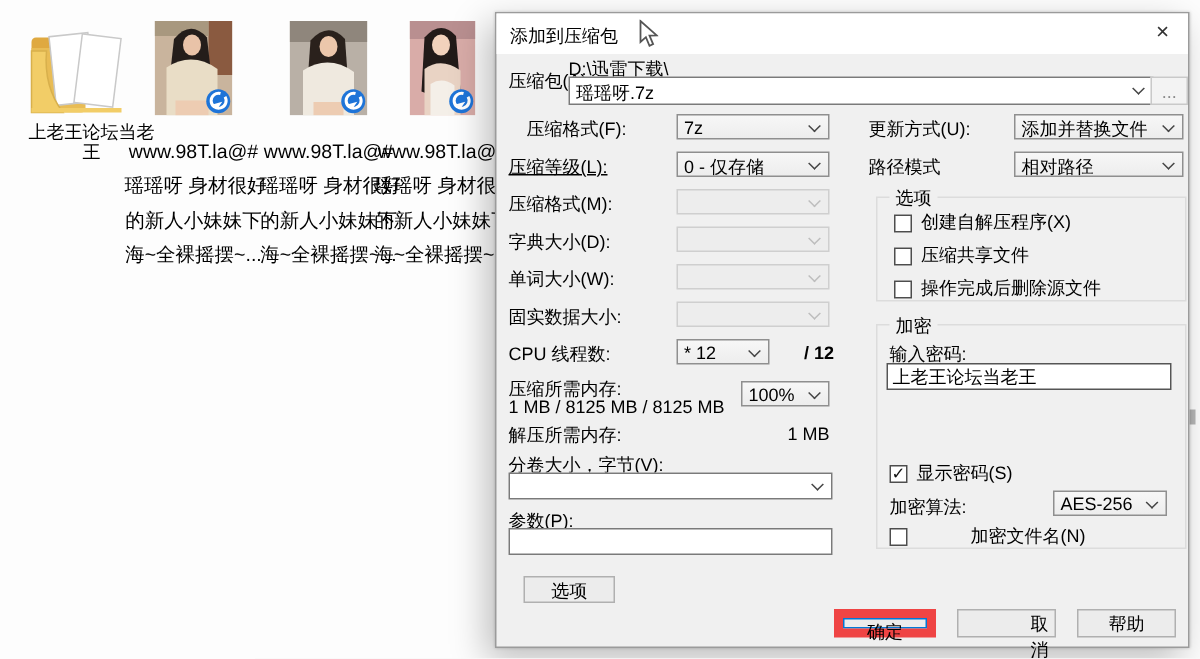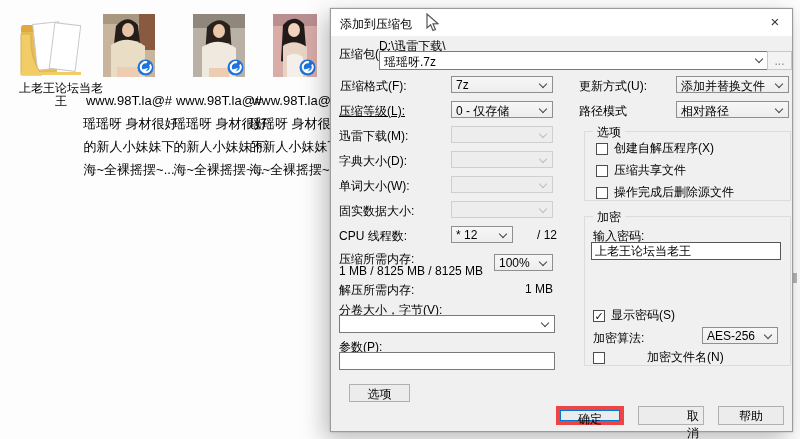--- a/index.html
+++ b/index.html
@@ -35,21 +35,21 @@
   .combo .chev { position:absolute; right:6px; top:4px; width:6px; height:6px;
                  border-right:1px solid #444; border-bottom:1px solid #444; transform:rotate(45deg); }
   .combo.disabled { background:#ededed; border-color:#cfcfcf; color:#9a9a9a; }
   .combo.disabled .chev { border-color:#bdbdbd; }
   .combo.editable { background:#fff; border-color:#7a7a7a; }
 
   .tinput { position:absolute; border:1px solid #7a7a7a; background:#fff; font-size:12px;
             padding:0 3px; font-family:inherit; }
   .btn { position:absolute; background:#ececec; border:1px solid #b0b0b0; font-size:12px;
          text-align:center; padding-top:1px; }
-  .btn.primary { border:4px solid #ef4444; box-shadow:inset 0 0 0 1px #0078d7; }
+  .btn.primary { border:6px solid #ef4444; box-shadow:inset 0 0 0 1px #0078d7; }
   .browse-btn { color:#8a8a8a; background:#f3f3f3; border-color:#c9c9c9; }
 
   .grp { position:absolute; border:1px solid #dcdcdc; }
   .legend { position:absolute; top:-8px; left:8px; background:#f0f0f0; padding:0 4px; font-size:12px; white-space:nowrap; }
 
   .cb { position:absolute; display:flex; align-items:center; font-size:12px; white-space:nowrap; }
   .cb .box { width:12px; height:12px; border:1px solid #4d4d4d; background:#fff; margin-right:6px;
              font-size:11px; line-height:10px; text-align:center; color:#101010; flex:0 0 auto; }
 
   .cursor { position:absolute; left:426px; top:13px; z-index:30; }
@@ -155,31 +155,31 @@
       <span class="close-btn">×</span>
     </div>
 
     <span class="lbl" style="left:8px; top:37px;">压缩包(A)</span>
     <span class="lbl" style="left:48px; top:29px;">D:\迅雷下载\</span>
     <div class="combo editable" style="left:48px; top:42px; width:390px; height:19px; padding-top:2px;">
       <span>瑶瑶呀.7z</span><span class="chev"></span>
     </div>
     <button class="btn browse-btn" style="left:436px; top:42px; width:25px; height:19px;">...</button>
 
-    <span class="lbl" style="left:9px; top:69px;">压缩格式(F):</span>
+    <span class="lbl" style="left:20px; top:69px;">压缩格式(F):</span>
     <div class="combo" style="left:120px; top:67px; width:102px;">
       <span>7z</span><span class="chev"></span>
     </div>
 
     <span class="lbl" style="left:8px; top:94px;text-decoration:underline;">压缩等级(L):</span>
     <div class="combo" style="left:120px; top:92px; width:102px;">
       <span>0 - 仅存储</span><span class="chev"></span>
     </div>
 
-    <span class="lbl" style="left:8px; top:119px;">迅雷下载(M):</span>
+    <span class="lbl" style="left:8px; top:119px;">压缩格式(M):</span>
     <div class="combo disabled" style="left:120px; top:117px; width:102px;">
       <span></span><span class="chev"></span>
     </div>
 
     <span class="lbl" style="left:8px; top:144px;">字典大小(D):</span>
     <div class="combo disabled" style="left:120px; top:142px; width:102px;">
       <span></span><span class="chev"></span>
     </div>
 
     <span class="lbl" style="left:8px; top:169px;">单词大小(W):</span>
@@ -189,21 +189,21 @@
 
     <span class="lbl" style="left:8px; top:194px;">固实数据大小:</span>
     <div class="combo disabled" style="left:120px; top:192px; width:102px;">
       <span></span><span class="chev"></span>
     </div>
 
     <span class="lbl" style="left:8px; top:219px;">CPU 线程数:</span>
     <div class="combo" style="left:120px; top:217px; width:62px;">
       <span>* 12</span><span class="chev"></span>
     </div>
-    <span class="val" style="left:205px; top:219px; width:22px; text-align:center;">/ 12</span>
+    <span class="val" style="left:205px; top:219px; width:22px; text-align:left;font-weight:bold;">/ 12</span>
 
     <span class="lbl" style="left:8px; top:242px;">压缩所需内存:</span>
     <span class="lbl" style="left:8px; top:255px;">1 MB / 8125 MB / 8125 MB</span>
     <div class="combo" style="left:163px; top:245px; width:59px;">
       <span>100%</span><span class="chev"></span>
     </div>
 
     <span class="lbl" style="left:8px; top:273px;">解压所需内存:</span>
     <span class="val" style="left:160px; top:273px; width:62px; text-align:right;">1 MB</span>
 

